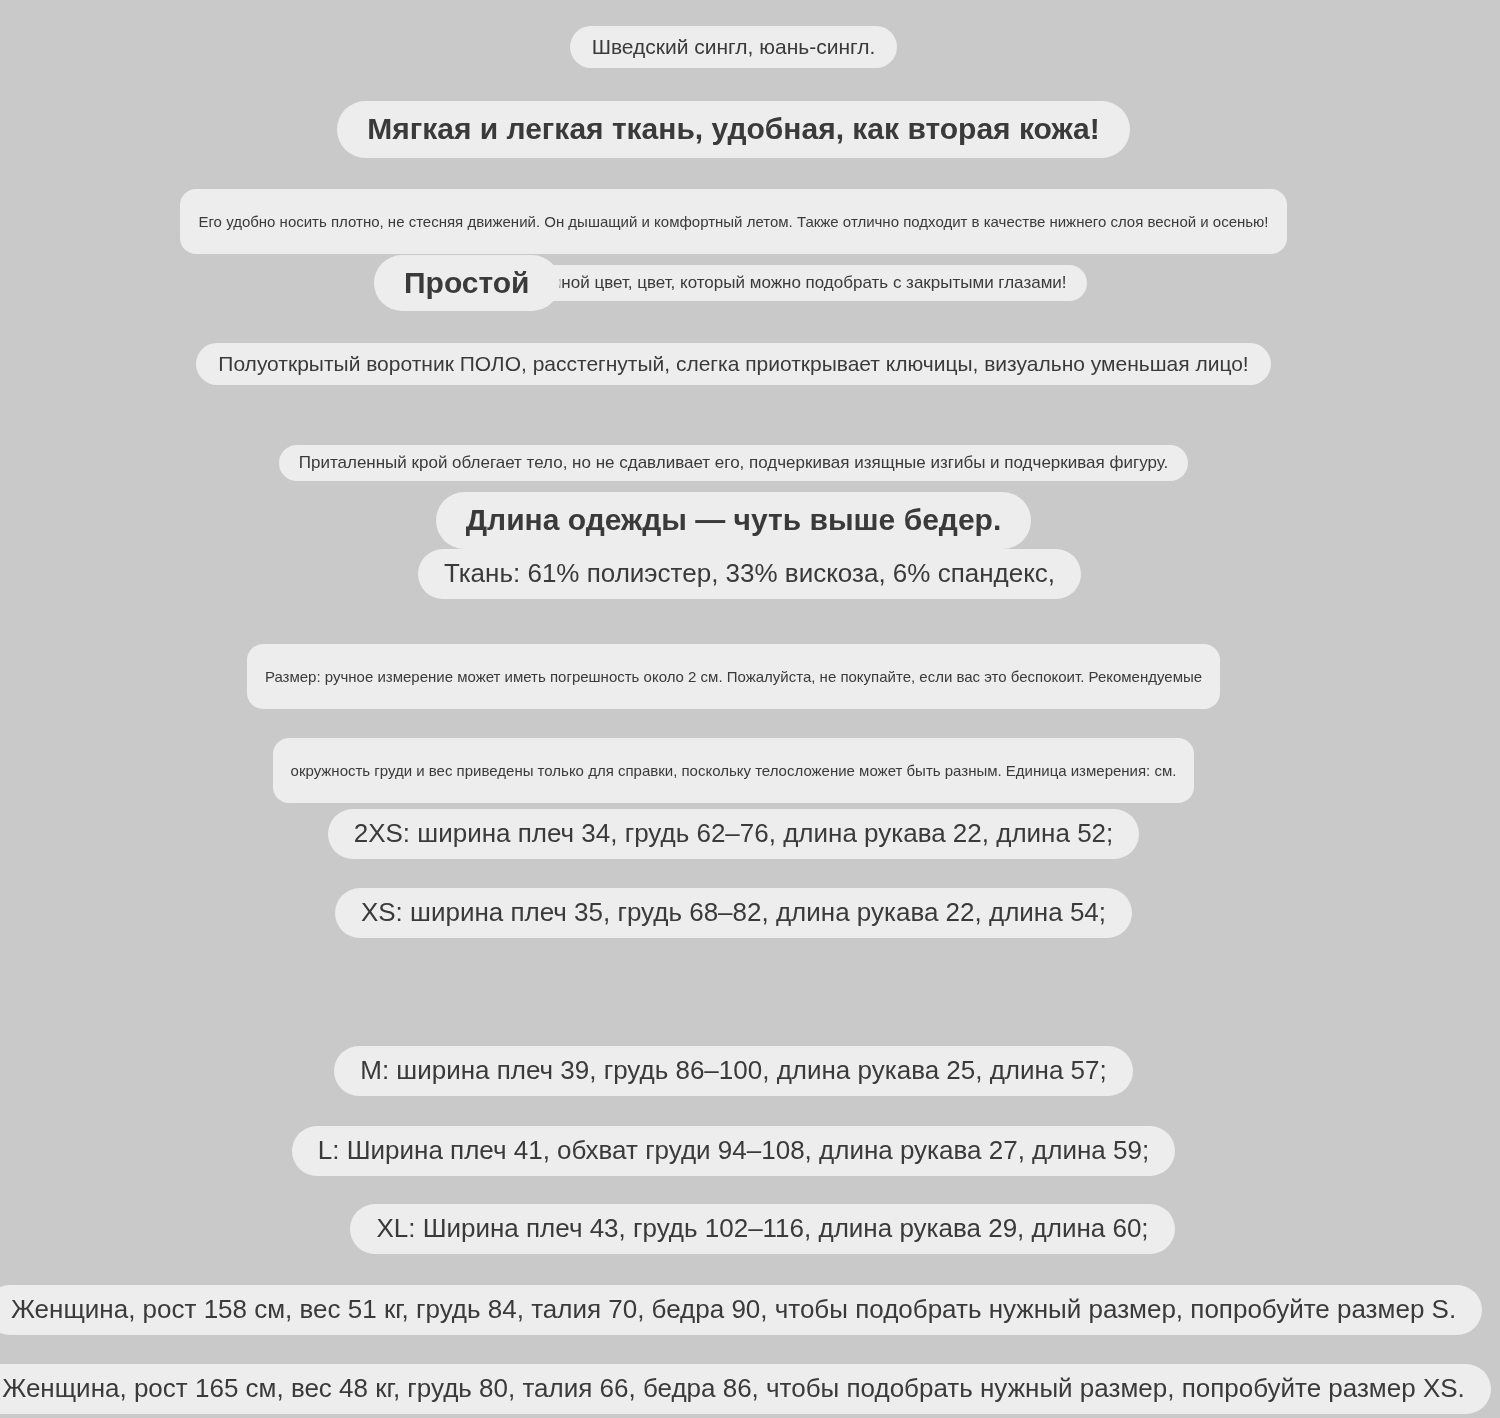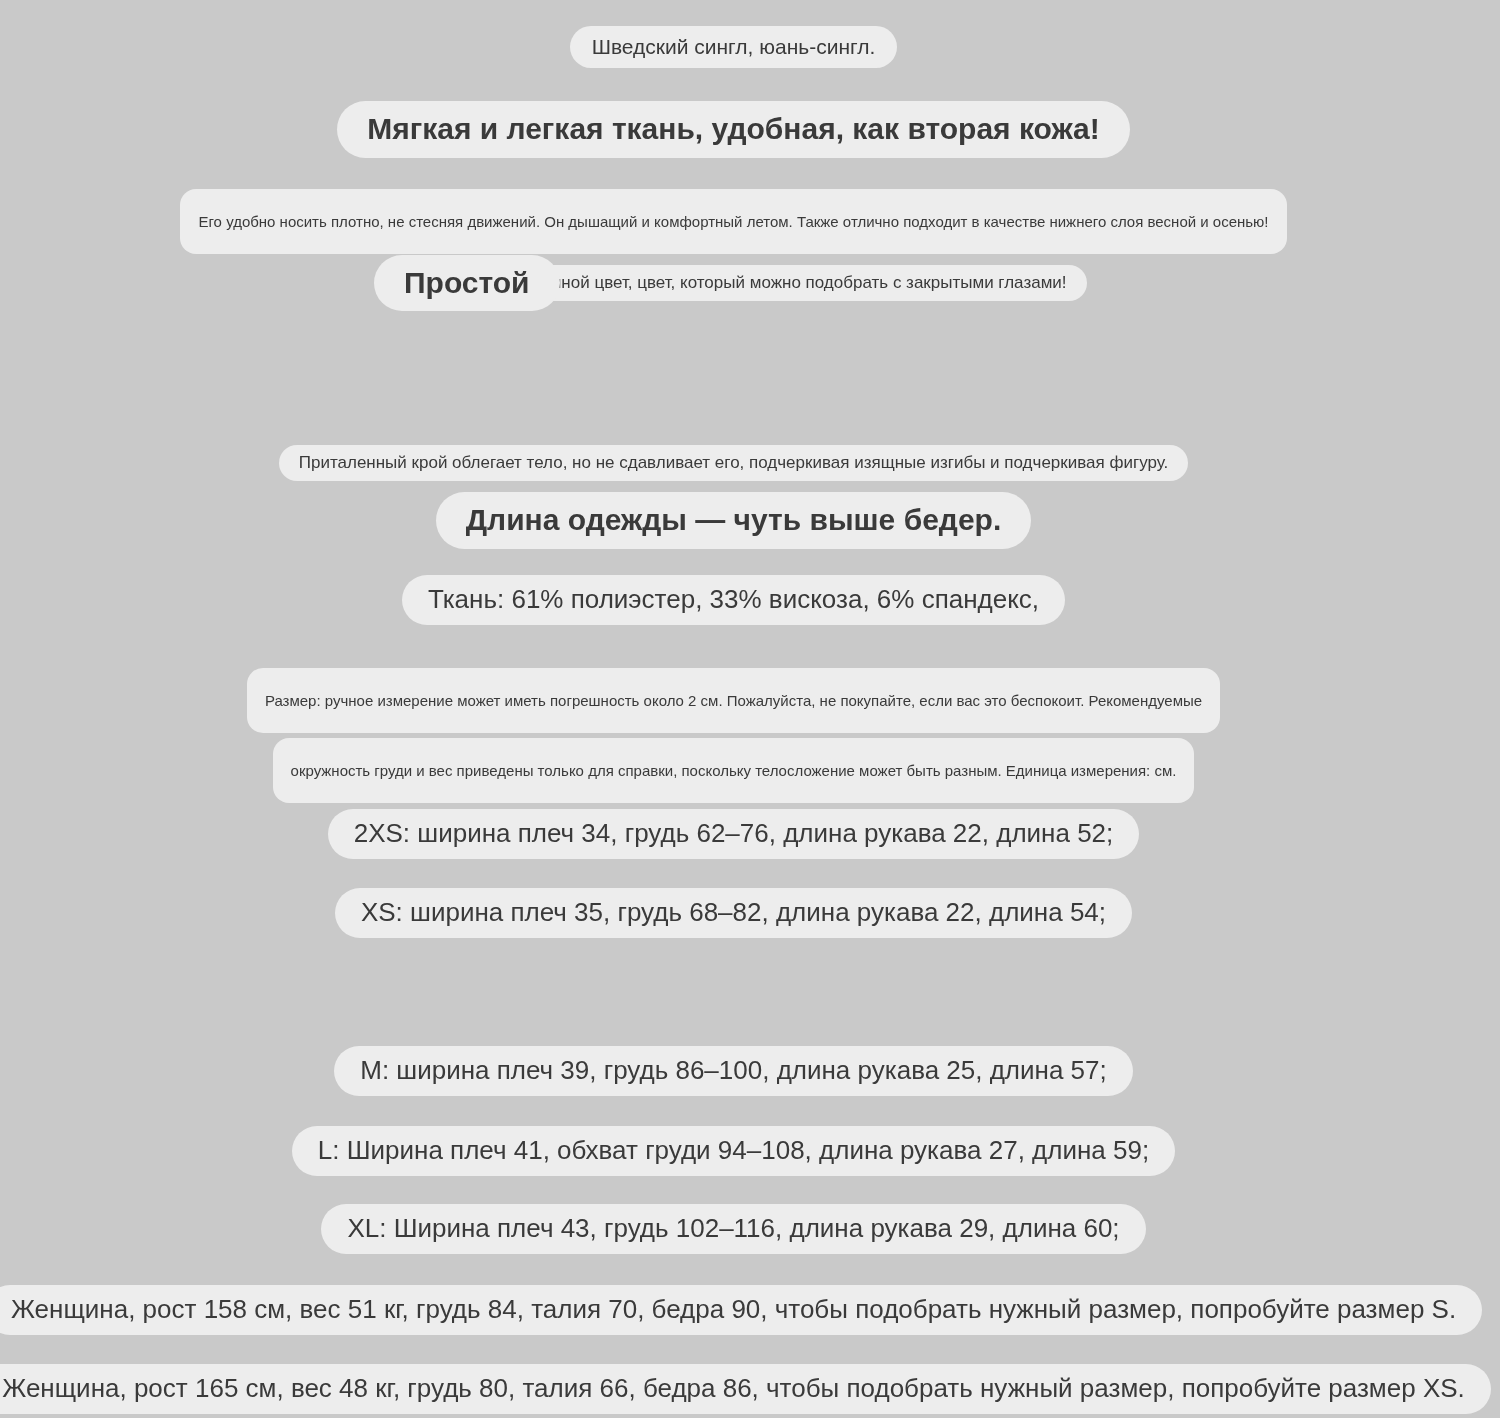--- a/index.html
+++ b/index.html
@@ -85,34 +85,37 @@
 
     <div class="line" style="top: 189px;">
       <span class="chip s-xs">Его удобно носить плотно, не стесняя движений. Он дышащий и комфортный летом. Также отлично подходит в качестве нижнего слоя весной и осенью!</span>
     </div>
 
     <div class="overlap-wrap" style="top: 258px; height: 50px;">
       <span class="chip s-sm back">сплошной цвет, цвет, который можно подобрать с закрытыми глазами!</span>
       <span class="chip s-xl front">Простой</span>
     </div>
 
+    <div class="line" style="top: 343px;">
+      <span class="chip s-md">Полуоткрытый воротник ПОЛО, расстегнутый, слегка приоткрывает ключицы, визуально уменьшая лицо!</span>
+    </div>
 
     <div class="line" style="top: 445px;">
       <span class="chip s-sm">Приталенный крой облегает тело, но не сдавливает его, подчеркивая изящные изгибы и подчеркивая фигуру.</span>
     </div>
 
     <div class="line" style="top: 492px;">
       <span class="chip s-xl">Длина одежды — чуть выше бедер.</span>
     </div>
 
-    <div class="line" style="top: 575px;">
+    <div class="line" style="top: 549px; margin-left: 16px;">
       <span class="chip s-lg">Ткань: 61% полиэстер, 33% вискоза, 6% спандекс,</span>
     </div>
 
-    <div class="line" style="top: 668px;">
+    <div class="line" style="top: 644px;">
       <span class="chip s-xs">Размер: ручное измерение может иметь погрешность около 2 см. Пожалуйста, не покупайте, если вас это беспокоит. Рекомендуемые</span>
     </div>
 
     <div class="line" style="top: 738px;">
       <span class="chip s-xs">окружность груди и вес приведены только для справки, поскольку телосложение может быть разным. Единица измерения: см.</span>
     </div>
 
     <div class="line" style="top: 809px;">
       <span class="chip s-lg">2XS: ширина плеч 34, грудь 62–76, длина рукава 22, длина 52;</span>
     </div>
@@ -123,21 +126,21 @@
 
 
     <div class="line" style="top: 1046px;">
       <span class="chip s-lg">M: ширина плеч 39, грудь 86–100, длина рукава 25, длина 57;</span>
     </div>
 
     <div class="line" style="top: 1126px;">
       <span class="chip s-lg">L: Ширина плеч 41, обхват груди 94–108, длина рукава 27, длина 59;</span>
     </div>
 
-    <div class="line" style="top: 1204px;">
+    <div class="line" style="top: 1204px; padding-left: 29px;">
       <span class="chip s-lg">XL: Ширина плеч 43, грудь 102–116, длина рукава 29, длина 60;</span>
     </div>
 
     <div class="line" style="top: 1285px;">
       <span class="chip s-lg">Женщина, рост 158 см, вес 51 кг, грудь 84, талия 70, бедра 90, чтобы подобрать нужный размер, попробуйте размер S.</span>
     </div>
 
     <div class="line" style="top: 1364px; align-items: flex-end;">
       <span class="chip s-lg">Женщина, рост 165 см, вес 48 кг, грудь 80, талия 66, бедра 86, чтобы подобрать нужный размер, попробуйте размер XS.</span>
     </div>

